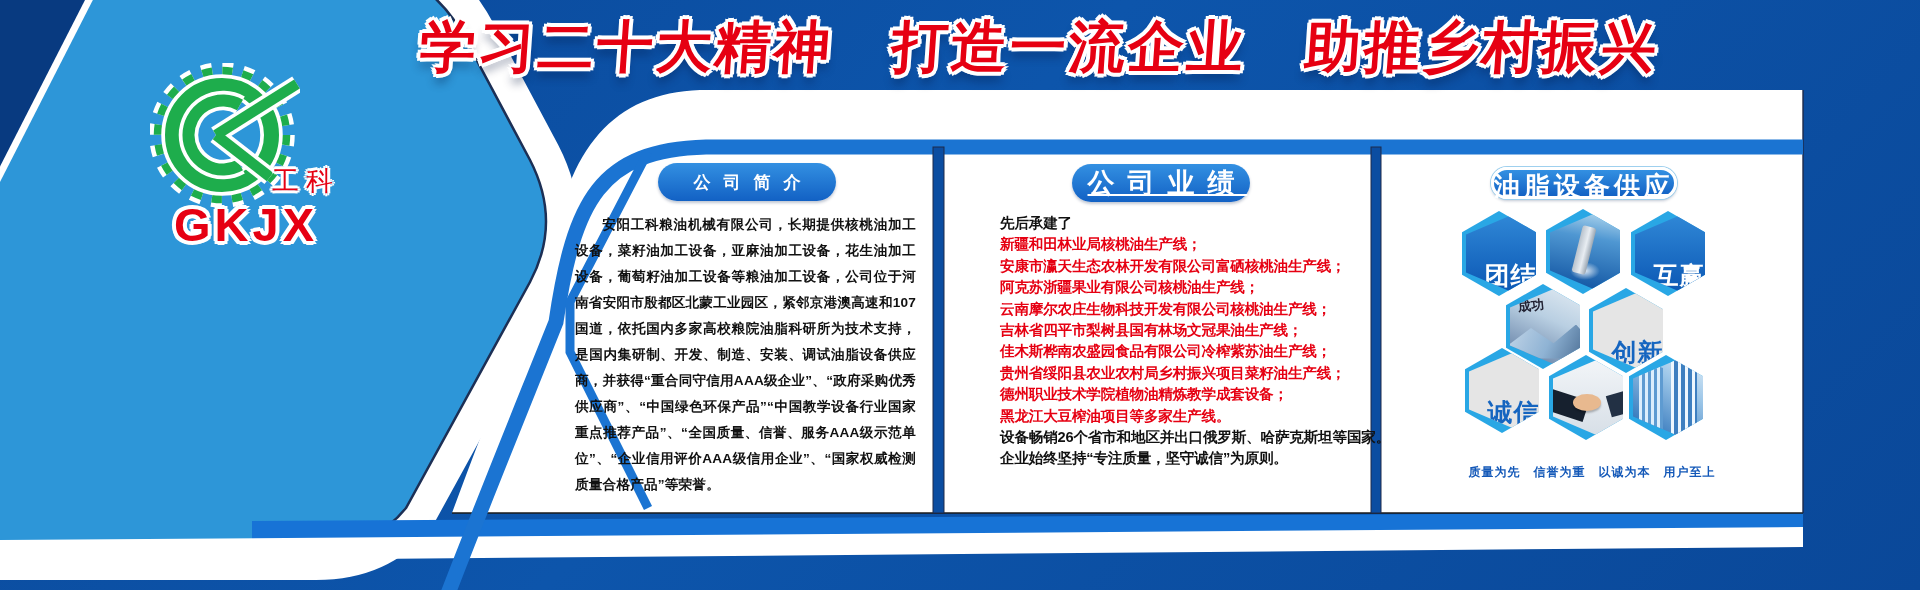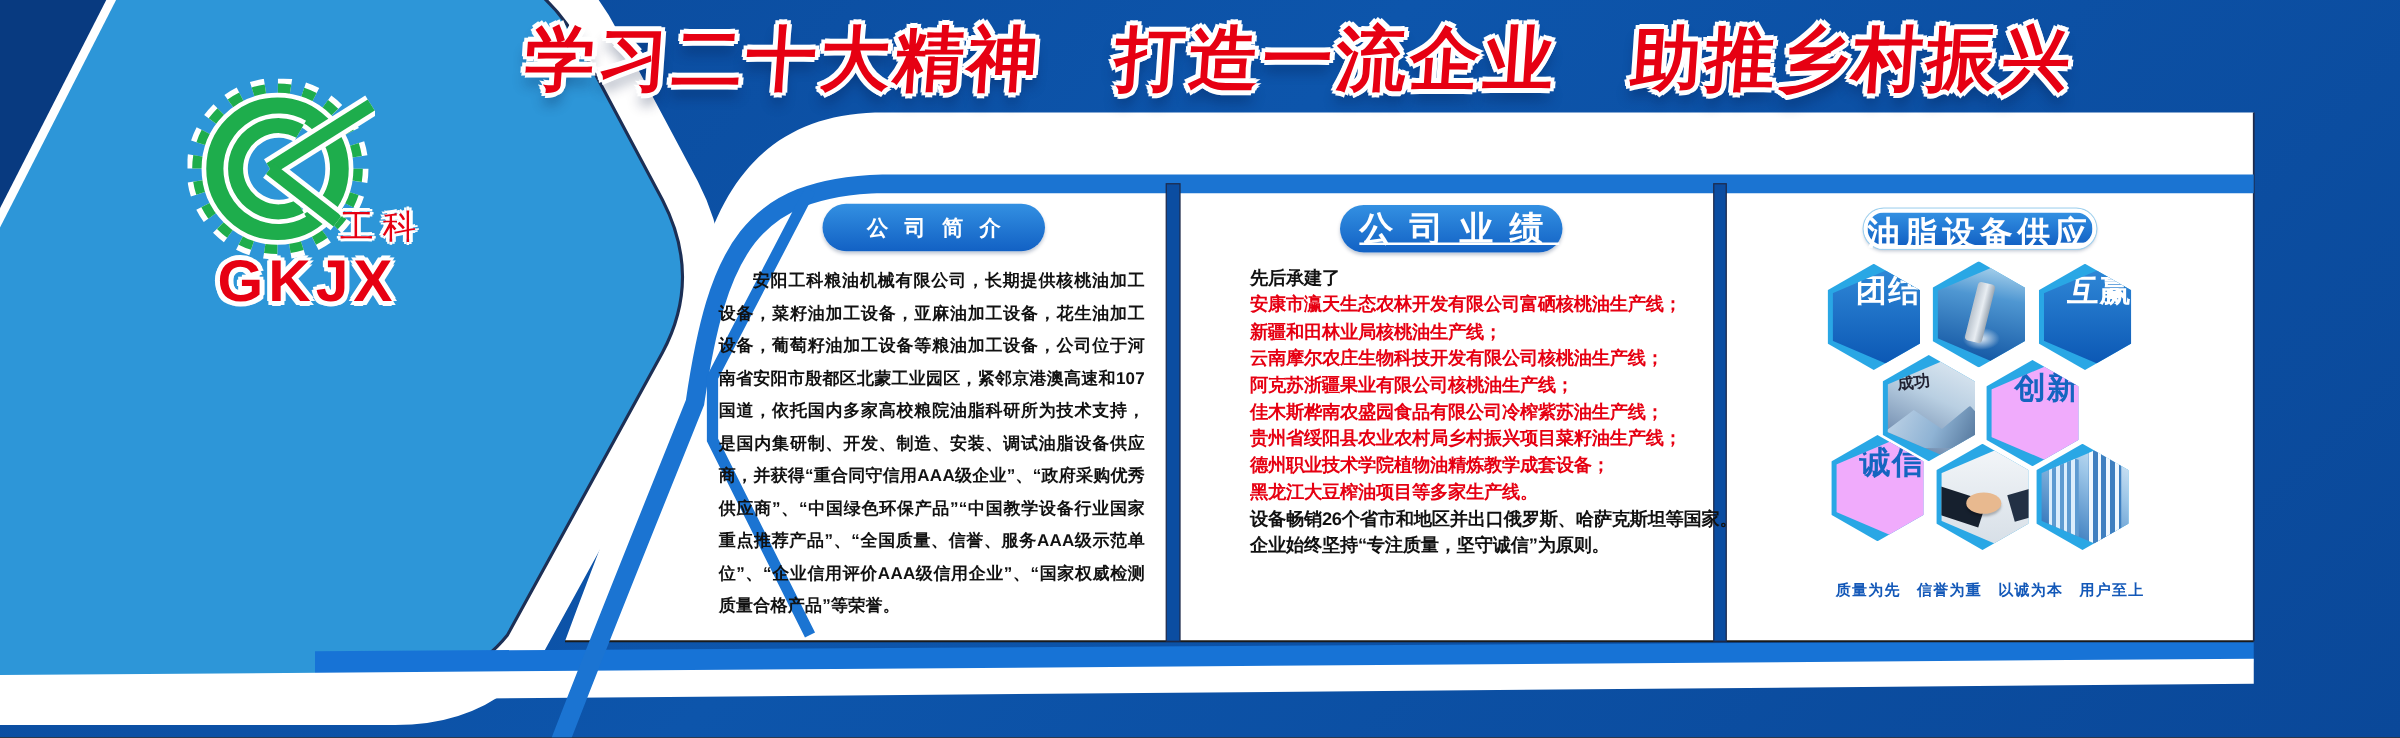--- a/index.html
+++ b/index.html
@@ -49,24 +49,24 @@
   #achv-body{position:absolute;left:56px;top:63px;width:365px;
     font-size:14.6px;line-height:21.4px;font-weight:bold;color:#111;white-space:nowrap;letter-spacing:-.2px;}
   .achv-line-red{color:var(--red,#e60012);}
 
   
   .hex{position:absolute;width:74px;height:85px;
     clip-path:polygon(50% 0,100% 25%,100% 75%,50% 100%,0 75%,0 25%);
     background:var(--hexborder,#29a7e5);}
   .hex-inner{position:absolute;left:4px;top:4.5px;width:89px;height:76px;
     clip-path:polygon(50% 0,100% 25%,100% 75%,50% 100%,0 75%,0 25%);
-    display:flex;align-items:flex-start;justify-content:center;}
+    display:flex;align-items:flex-end;justify-content:center;}
   .hex-solid .hex-inner{background:linear-gradient(180deg,#2f87d6 0%,#0b57b4 100%);}
   .hex-solid .hex-label{color:#fff;}
-  .hex-outline .hex-inner{background:#f0abfc;}
+  .hex-outline .hex-inner{background:#e5e5e5;}
   .hex-outline .hex-label{color:#1565c0;}
   .hex-label{font-size:25px;font-weight:900;letter-spacing:1px;}
 
   .img-sea{background:linear-gradient(190deg,#bfe0f2 0%,#4f97d2 35%,#0c4f9e 100%);}
   .carrier-deck{position:absolute;left:27px;top:12px;width:14px;height:48px;
     background:linear-gradient(90deg,#b8c2cc,#e8edf2 55%,#9aa6b2);transform:rotate(14deg);border-radius:3px;}
   .carrier-wake{position:absolute;left:20px;top:48px;width:30px;height:18px;border-radius:50%;
     background:radial-gradient(ellipse at center,rgba(255,255,255,.85),rgba(255,255,255,0) 70%);}
   .img-sky{background:linear-gradient(205deg,#e9f0f6 0%,#b9cfe2 45%,#57749c 100%);}
   .success-caption{position:absolute;left:8px;top:8px;font-size:13px;font-weight:900;
@@ -141,24 +141,25 @@
 
   <div id="panel-intro" class="panel">
     <div id="pill-intro" class="pill">公司简介</div>
     <div id="intro-body">安阳工科粮油机械有限公司，长期提供核桃油加工设备，菜籽油加工设备，亚麻油加工设备，花生油加工设备，葡萄籽油加工设备等粮油加工设备，公司位于河南省安阳市殷都区北蒙工业园区，紧邻京港澳高速和107国道，依托国内多家高校粮院油脂科研所为技术支持，是国内集研制、开发、制造、安装、调试油脂设备供应商，并获得“重合同守信用AAA级企业”、“政府采购优秀供应商”、“中国绿色环保产品”“中国教学设备行业国家重点推荐产品”、“全国质量、信誉、服务AAA级示范单位”、“企业信用评价AAA级信用企业”、“国家权威检测质量合格产品”等荣誉。</div>
   </div>
 
   <div id="panel-achv" class="panel">
     <div id="pill-achv" class="pill">公司业绩</div>
     <div id="achv-body">
       <div>先后承建了</div>
+      <div class="achv-line-red">新疆和田林业局核桃油生产线；</div>
       <div class="achv-line-red">安康市瀛天生态农林开发有限公司富硒核桃油生产线；</div>
-      <div class="achv-line-red">新疆和田林业局核桃油生产线；</div>
+      <div class="achv-line-red">阿克苏浙疆果业有限公司核桃油生产线；</div>
       <div class="achv-line-red">云南摩尔农庄生物科技开发有限公司核桃油生产线；</div>
-      <div class="achv-line-red">阿克苏浙疆果业有限公司核桃油生产线；</div>
+      <div class="achv-line-red">吉林省四平市梨树县国有林场文冠果油生产线；</div>
       <div class="achv-line-red">佳木斯桦南农盛园食品有限公司冷榨紫苏油生产线；</div>
       <div class="achv-line-red">贵州省绥阳县农业农村局乡村振兴项目菜籽油生产线；</div>
       <div class="achv-line-red">德州职业技术学院植物油精炼教学成套设备；</div>
       <div class="achv-line-red">黑龙江大豆榨油项目等多家生产线。</div>
       <div>设备畅销26个省市和地区并出口俄罗斯、哈萨克斯坦等国家。</div>
       <div>企业始终坚持“专注质量，坚守诚信”为原则。</div>
     </div>
   </div>
 
   <div id="panel-supplier" class="panel">

